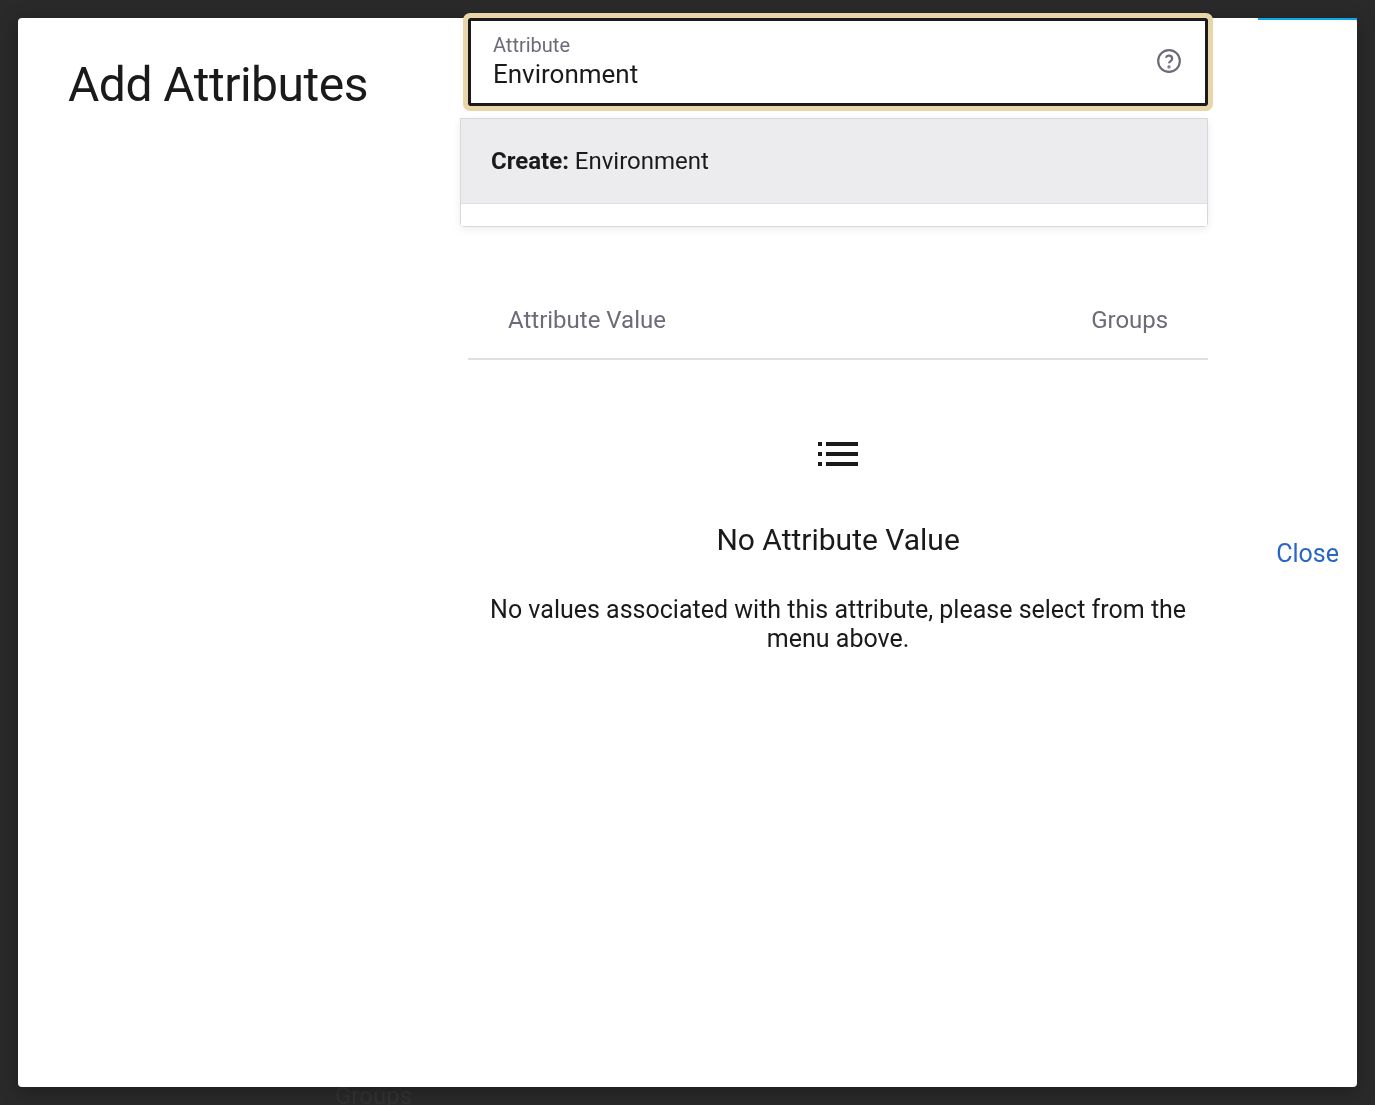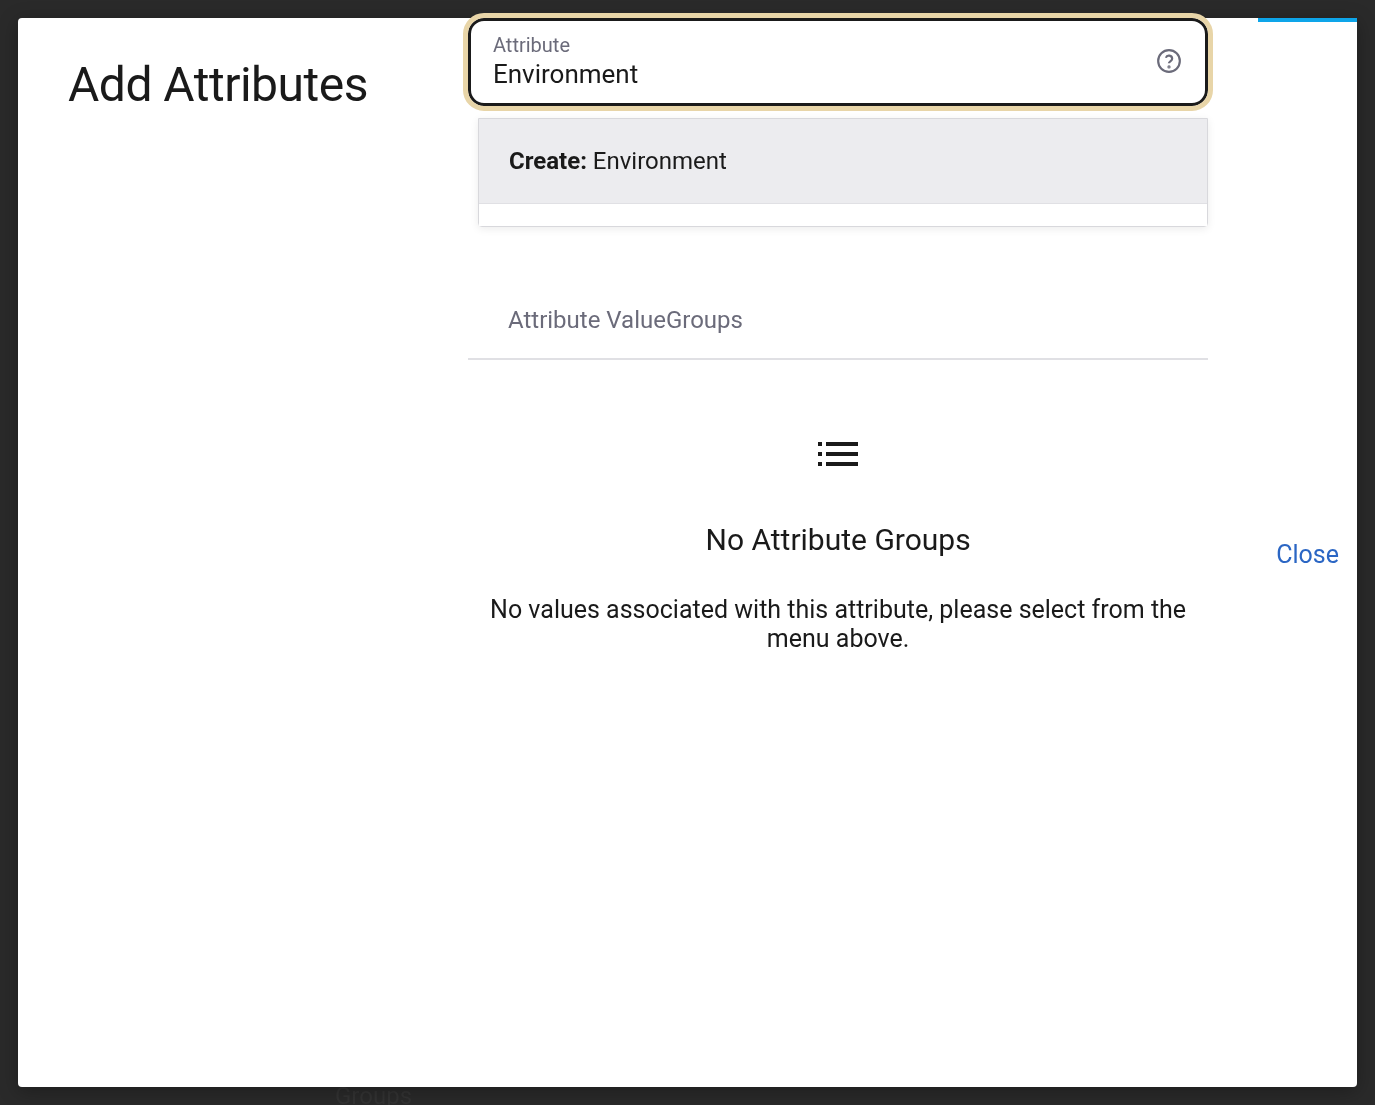--- a/index.html
+++ b/index.html
@@ -33,21 +33,21 @@
       color: #1a1a1a;
     }
     .modal-body {
       flex: 1;
       padding: 0 50px;
       position: relative;
     }
     .input-wrapper {
       position: relative;
       border: 3px solid #1a1a1a;
-      border-radius: 16px;
+      border-radius: 2px;
       outline: 5px solid #e8d5a8;
       padding: 12px 22px 14px 22px;
       display: flex;
       align-items: center;
     }
     .input-inner {
       flex: 1;
       display: flex;
       flex-direction: column;
     }
@@ -70,21 +70,21 @@
       color: #6b6b7a;
       display: flex;
       align-items: center;
       justify-content: center;
       width: 28px;
       height: 28px;
     }
     .dropdown {
       position: absolute;
       top: 100px;
-      left: 60px;
+      left: 42px;
       right: 50px;
       background: #fff;
       border: 1px solid #d8d8dc;
       border-radius: 0 0 4px 4px;
       box-shadow: 0 2px 8px rgba(0,0,0,0.08);
       z-index: 10;
     }
     .dropdown-item {
       padding: 28px 30px;
       background: #ececef;
@@ -95,21 +95,21 @@
     }
     .dropdown-item .create-label {
       font-weight: 700;
     }
     .dropdown-spacer {
       height: 22px;
       background: #fff;
     }
     .table-header {
       display: flex;
-      justify-content: flex-start;
+      justify-content: space-between;
       align-items: center;
       padding: 0 40px 24px 40px;
       margin-top: 200px;
       border-bottom: 2px solid #e0e0e4;
     }
     .th {
       font-size: 24px;
       color: #6b6b7a;
       font-weight: 400;
     }
@@ -129,21 +129,21 @@
       font-weight: 400;
       color: #1a1a1a;
       margin-bottom: 38px;
     }
     .empty-text {
       font-size: 25px;
       color: #1a1a1a;
       font-weight: 400;
     }
     .modal-footer {
-      border-top: 4px solid #0ea5e9;
+      border-top: 2px solid #0ea5e9;
       padding: 32px 0;
       display: flex;
       justify-content: center;
     }
     .close-btn {
       background: none;
       border: none;
       font-size: 25px;
       color: #2b66c4;
       cursor: pointer;
@@ -200,21 +200,21 @@
       <span class="empty-icon">
         <svg width="40" height="28" viewBox="0 0 40 28">
           <rect x="0" y="2" width="4" height="4" fill="currentColor"></rect>
           <rect x="8" y="2" width="32" height="4" fill="currentColor"></rect>
           <rect x="0" y="12" width="4" height="4" fill="currentColor"></rect>
           <rect x="8" y="12" width="32" height="4" fill="currentColor"></rect>
           <rect x="0" y="22" width="4" height="4" fill="currentColor"></rect>
           <rect x="8" y="22" width="32" height="4" fill="currentColor"></rect>
         </svg>
       </span>
-      <div class="empty-title">No Attribute Groups</div>
+      <div class="empty-title">No Attribute Value</div>
       <div class="empty-text">No values associated with this attribute, please select from the menu above.</div>
     </div>
 
   </div>
 
   <div class="modal-footer">
     <button class="close-btn">Close</button>
   </div>
 </div>
 

